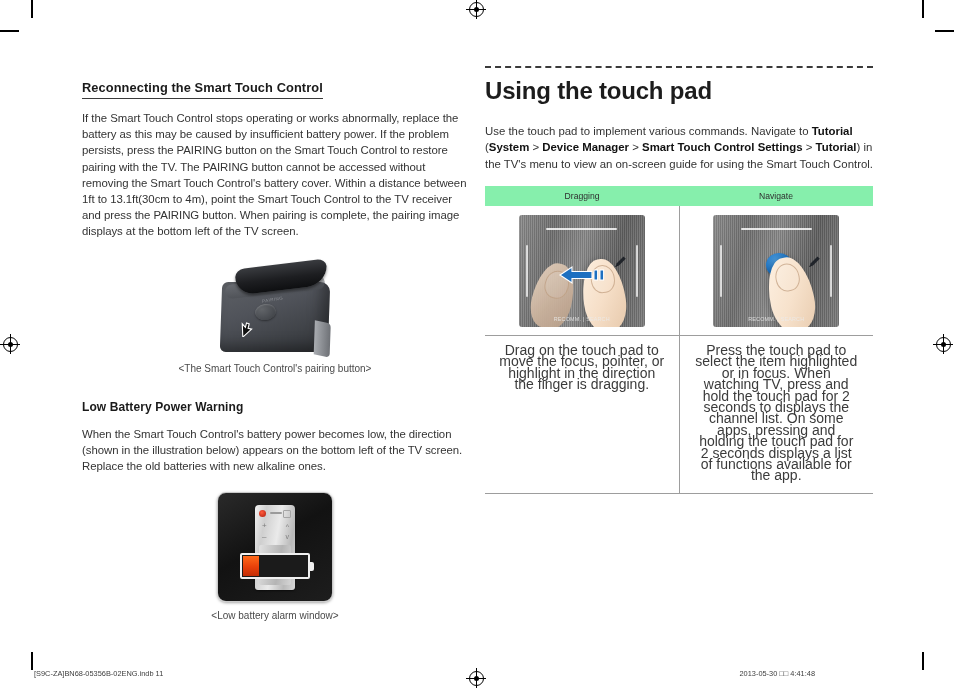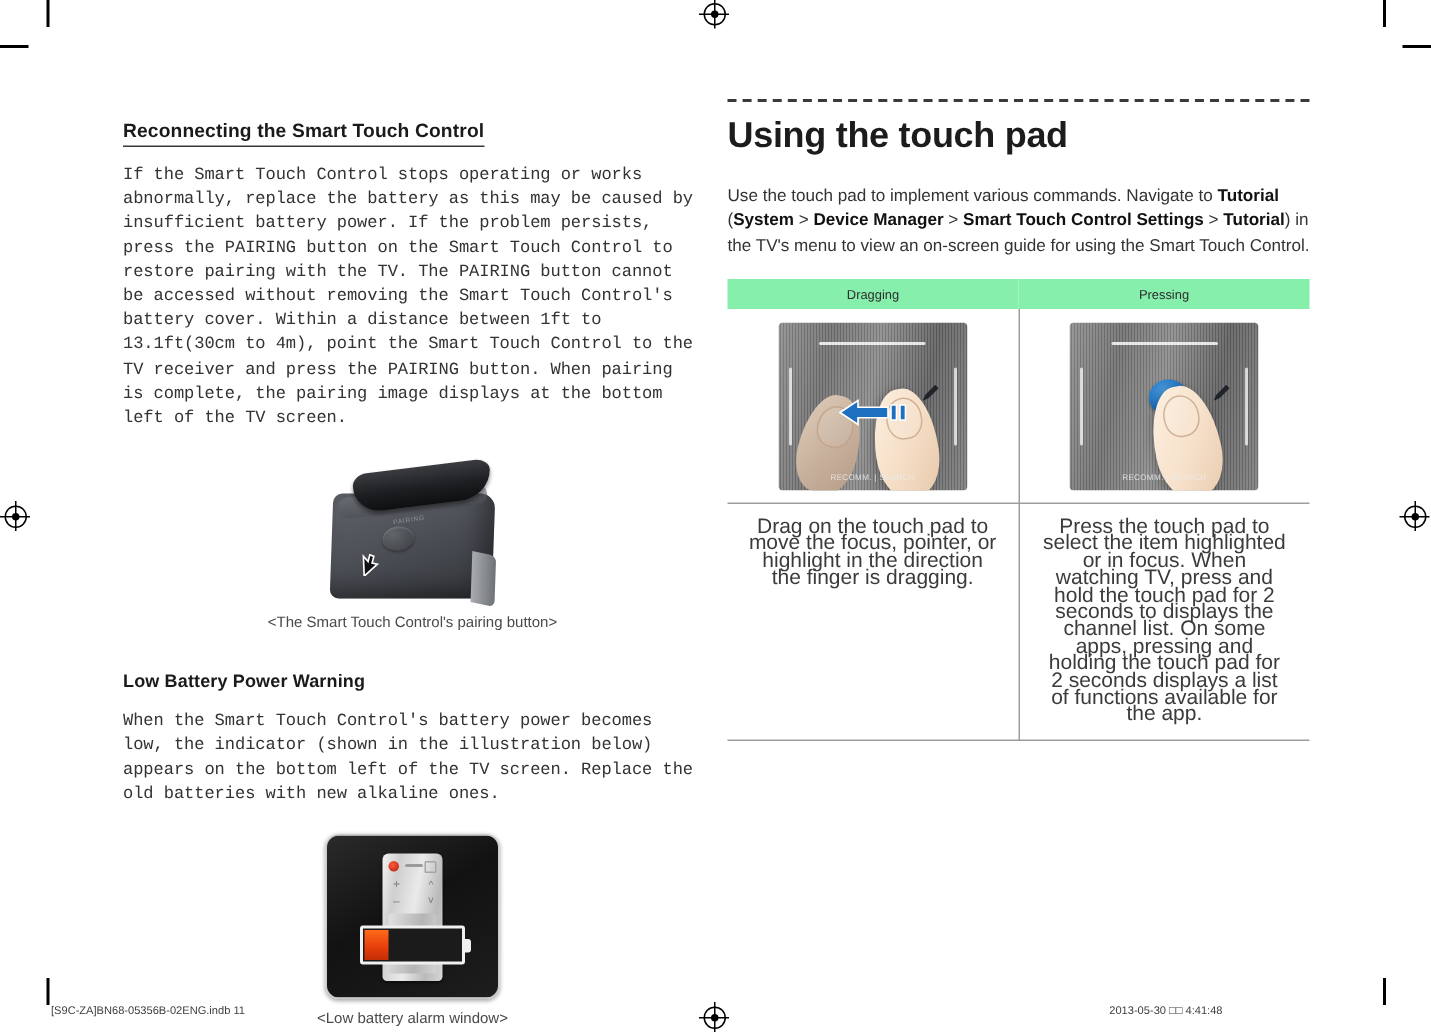--- a/index.html
+++ b/index.html
@@ -62,21 +62,20 @@
     padding-bottom: 0;
     font-size: 12px;
     margin-bottom: 12px;
   }
   p.body-text {
     font-size: 11.4px;
     line-height: 16.2px;
     margin: 0;
     color: #333;
     letter-spacing: -0.05px;
-    font-family: Liberation Mono, monospace;
   }
   .dashed-rule {
     border-top: 2.2px dashed #3a3a3a;
     height: 0;
     margin-bottom: 9px;
   }
   h1.page-title {
     font-size: 24px;
     font-weight: bold;
     color: #1c1c1c;
@@ -418,21 +417,21 @@
         <div class="pair-btn"></div>
         <svg class="cursor-arrow" viewBox="0 0 20 20">
           <path d="M2 18 L2 4 L14 14 L8.5 14 L11.5 18.5 L8.5 20 L5.5 15.5 Z" fill="#111" stroke="#fff" stroke-width="1.3" transform="rotate(-132 8 11)"></path>
         </svg>
       </div>
       <div class="fig-caption">&lt;The Smart Touch Control's pairing button&gt;</div>
     </div>
 
     <h2 class="section-head plain" style="margin-top:26px;">Low Battery Power Warning</h2>
 
-    <p class="body-text">When the Smart Touch Control's battery power becomes low, the indicator (shown in the illustration below) appears on the bottom left of the TV screen. Replace the old batteries with new alkaline ones.</p>
+    <p class="body-text">When the Smart Touch Control's battery power becomes low, the direction (shown in the illustration below) appears on the bottom left of the TV screen. Replace the old batteries with new alkaline ones.</p>
 
     
     <div class="fig-batt-wrap">
       <div class="batt-window">
         <div class="mini-remote">
           <span class="pwr"></span>
           <span class="strip"></span>
           <span class="sq"></span>
           <span class="plus">+</span>
           <span class="minus">–</span>
@@ -454,21 +453,21 @@
     <div class="dashed-rule"></div>
 
     <h1 class="page-title">Using the touch pad</h1>
 
     <p class="intro-text"><span>Use the touch pad to implement various commands. Navigate to </span><span class="b">Tutorial</span><span> (</span><span class="b">System</span><span> &gt; </span><span class="b">Device Manager</span><span> &gt; </span><span class="b">Smart Touch Control Settings</span><span> &gt; </span><span class="b">Tutorial</span><span>) in the TV's menu to view an on-screen guide for using the Smart Touch Control.</span></p>
 
     <table class="touch-table">
       <thead>
         <tr>
           <th>Dragging</th>
-          <th>Pressing</th>
+          <th>Navigate</th>
         </tr>
       </thead>
       <tbody>
         <tr class="img-row">
 
           <td>
             <div class="touchpad">
               <span class="tp-top-line"></span>
               <span class="tp-side-line l"></span>
               <span class="tp-side-line r"></span>

